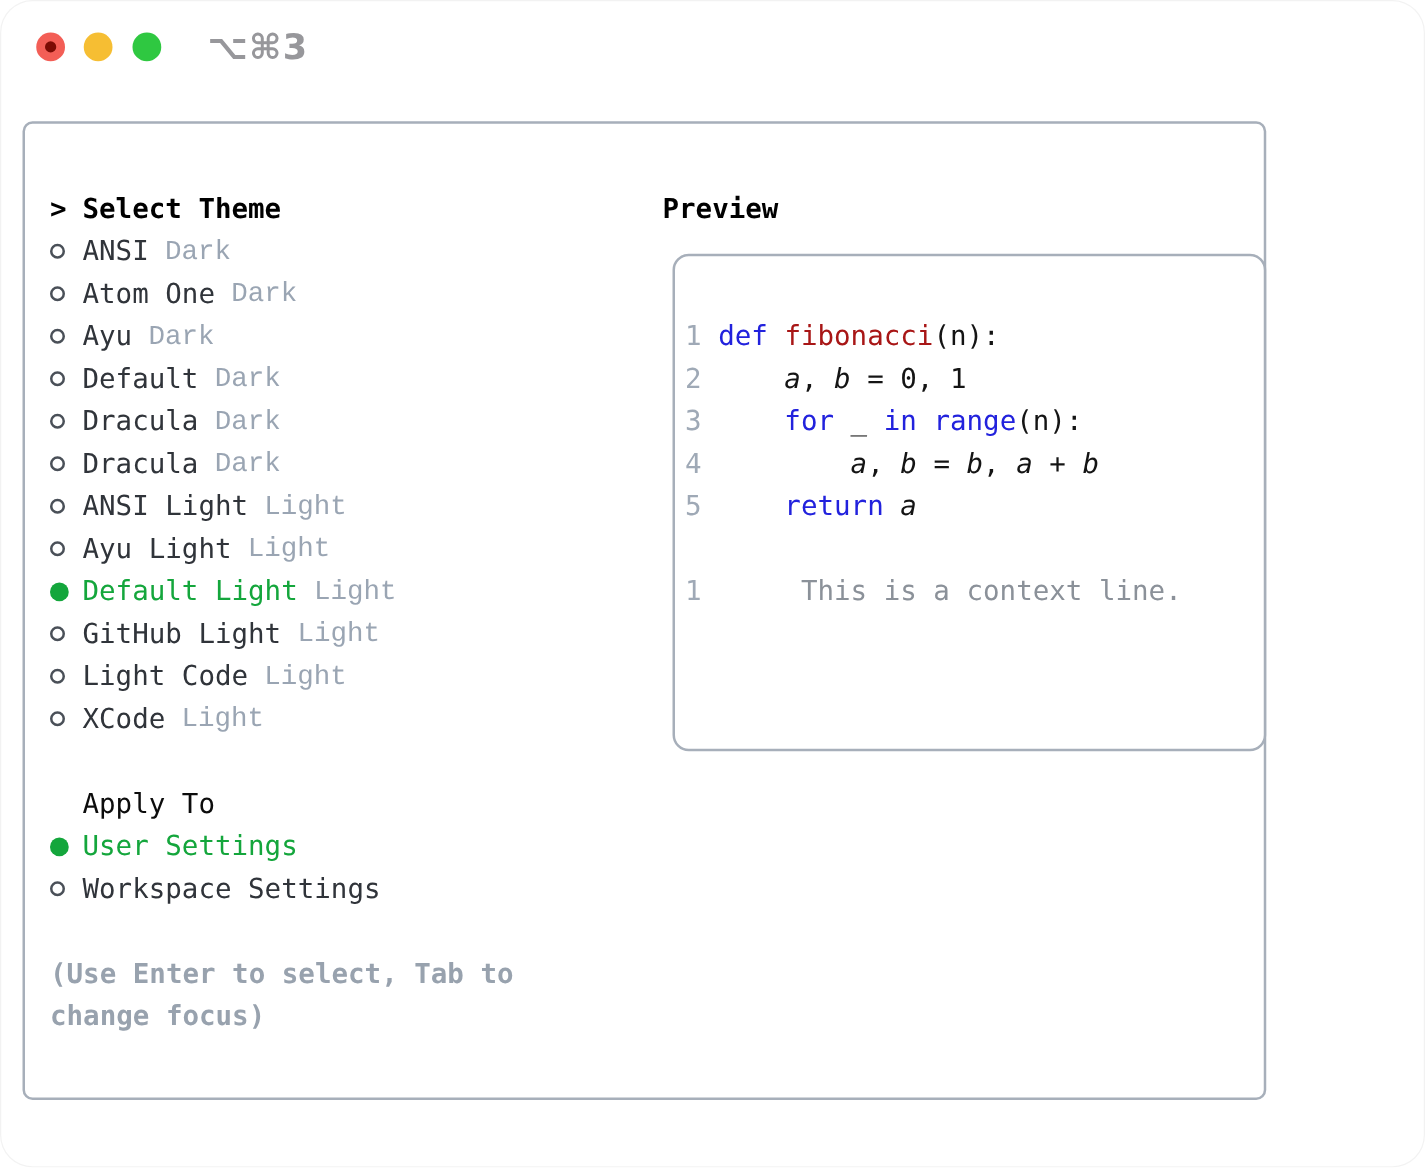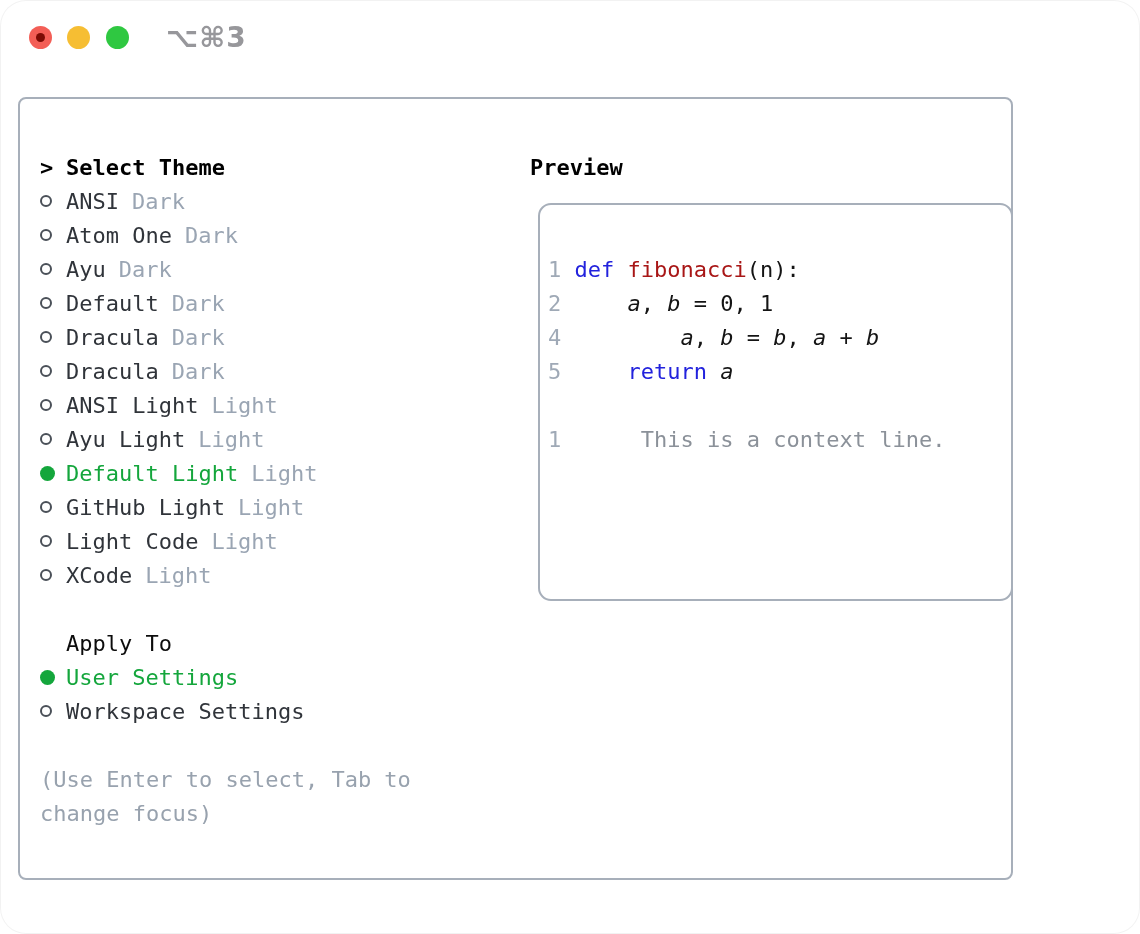--- a/index.html
+++ b/index.html
@@ -44,22 +44,22 @@
   .right-col{position:absolute;left:510px;top:51px;}
   .row{height:34px;display:flex;align-items:center;font-size:22px;white-space:pre;}
   .marker-cell{width:26px;display:flex;align-items:center;flex:none;}
   .prompt{font-weight:700;color:#000;}
   .ring{width:12px;height:12px;border:2px solid #4a5058;border-radius:50%;}
   .dot-sel{width:15px;height:15px;border-radius:50%;background:var(--accent-green);}
   .hdr{font-weight:700;color:#000;text-align:center;}
   .subhdr{color:#0c0c0c;}
   .name{color:var(--item-dark);}
   .name.sel{color:var(--accent-green);}
-  .variant{color:var(--muted);margin-left:13px;}
-  .hint{color:var(--hint-gray);}
+  .variant{color:var(--muted);margin-left:13px;font-family:Liberation Mono, monospace;}
+  .hint{color:var(--hint-gray);font-weight:bold;}
   
   .preview-box{
     margin-left:8px;margin-top:19px;width:475px;height:398px;
     border:2px solid var(--border-gray);border-radius:13px;
     padding:48px 0 0 8px;overflow:hidden;background:#fff;
   }
   .pre-line{height:34px;line-height:34px;font-size:22px;white-space:pre;color:#141414;}
   .ln{color:var(--linenum);}
   .pl{color:#141414;}
   .kw{color:var(--kw-blue);}
@@ -121,20 +121,21 @@
     </div>
 
     <div class="right-col">
       <div class="row">
         <span class="hdr">Preview</span>
       </div>
       <div class="preview-box">
         <div id="code-block">
             <div class="pre-line"><span class="ln">1 </span><span class="kw">def</span><span class="pl"> </span><span class="fn">fibonacci</span><span class="pl">(n):</span></div>
             <div class="pre-line"><span class="ln">2 </span><span class="pl">    </span><span class="var">a</span><span class="pl">, </span><span class="var">b</span><span class="pl"> = 0, 1</span></div>
+            <div class="pre-line"><span class="ln">3 </span><span class="pl">    </span><span class="kw">for</span><span class="pl"> _ </span><span class="kw">in</span><span class="pl"> </span><span class="kw">range</span><span class="pl">(n):</span></div>
             <div class="pre-line"><span class="ln">4 </span><span class="pl">        </span><span class="var">a</span><span class="pl">, </span><span class="var">b</span><span class="pl"> = </span><span class="var">b</span><span class="pl">, </span><span class="var">a</span><span class="pl"> + </span><span class="var">b</span></div>
             <div class="pre-line"><span class="ln">5 </span><span class="pl">    </span><span class="kw">return</span><span class="pl"> </span><span class="var">a</span></div>
             <div class="pre-line"> </div>
             <div class="pre-line"><span class="ln">1</span><span class="pl">    </span><span class="ctx"> </span><span class="pl"> </span><span class="ctx">This is a context line.</span></div>
           </div>
       </div>
     </div>
 
   </div>
 </div>

